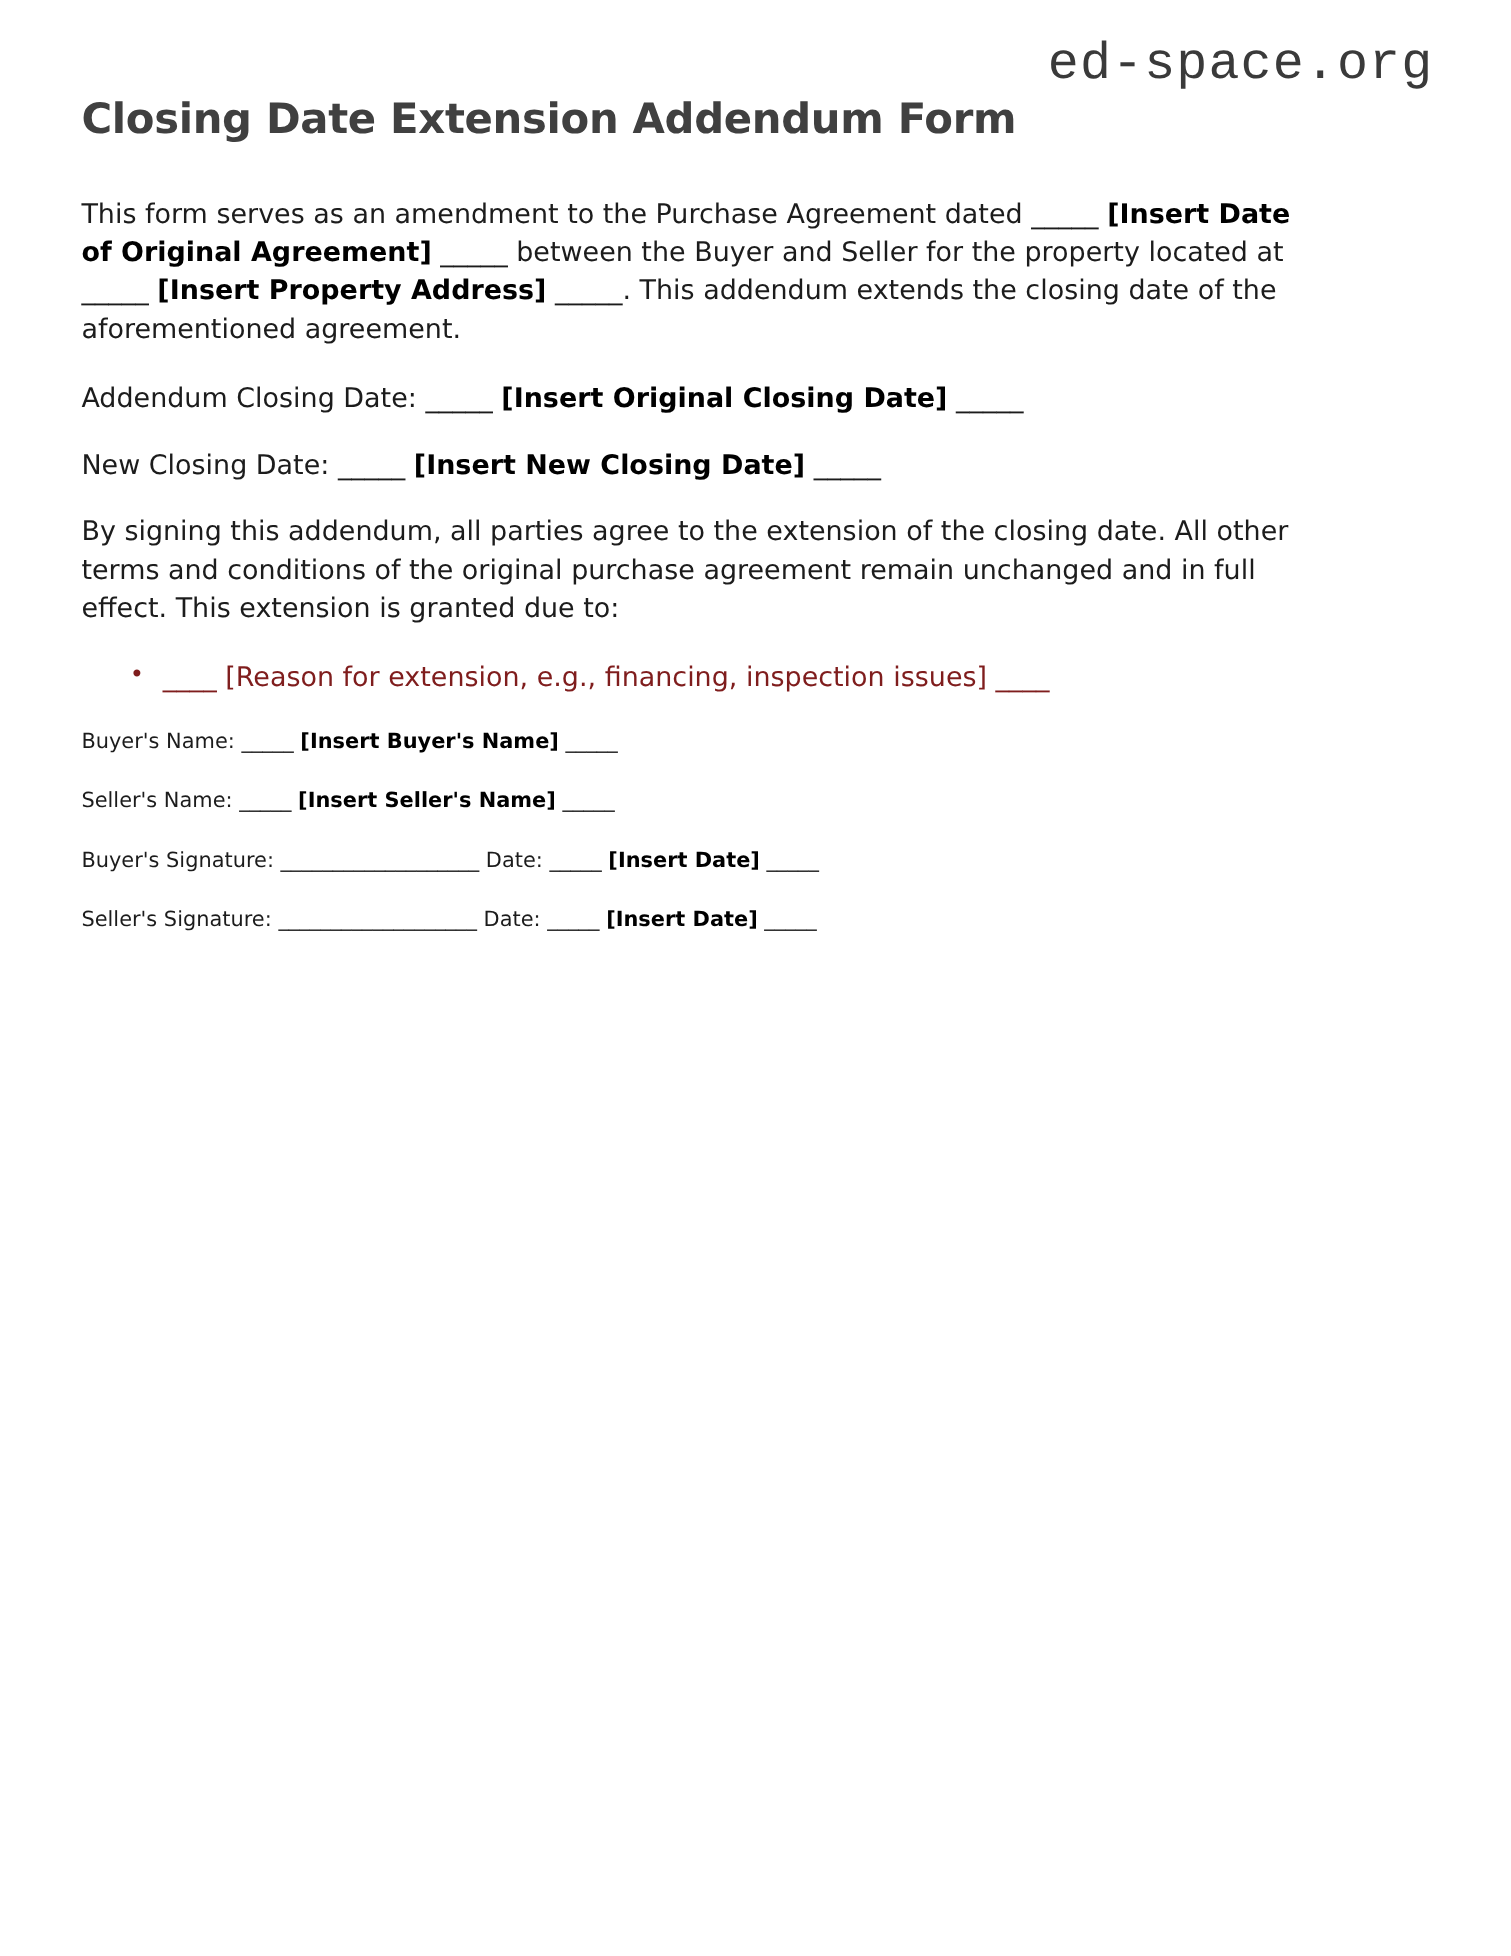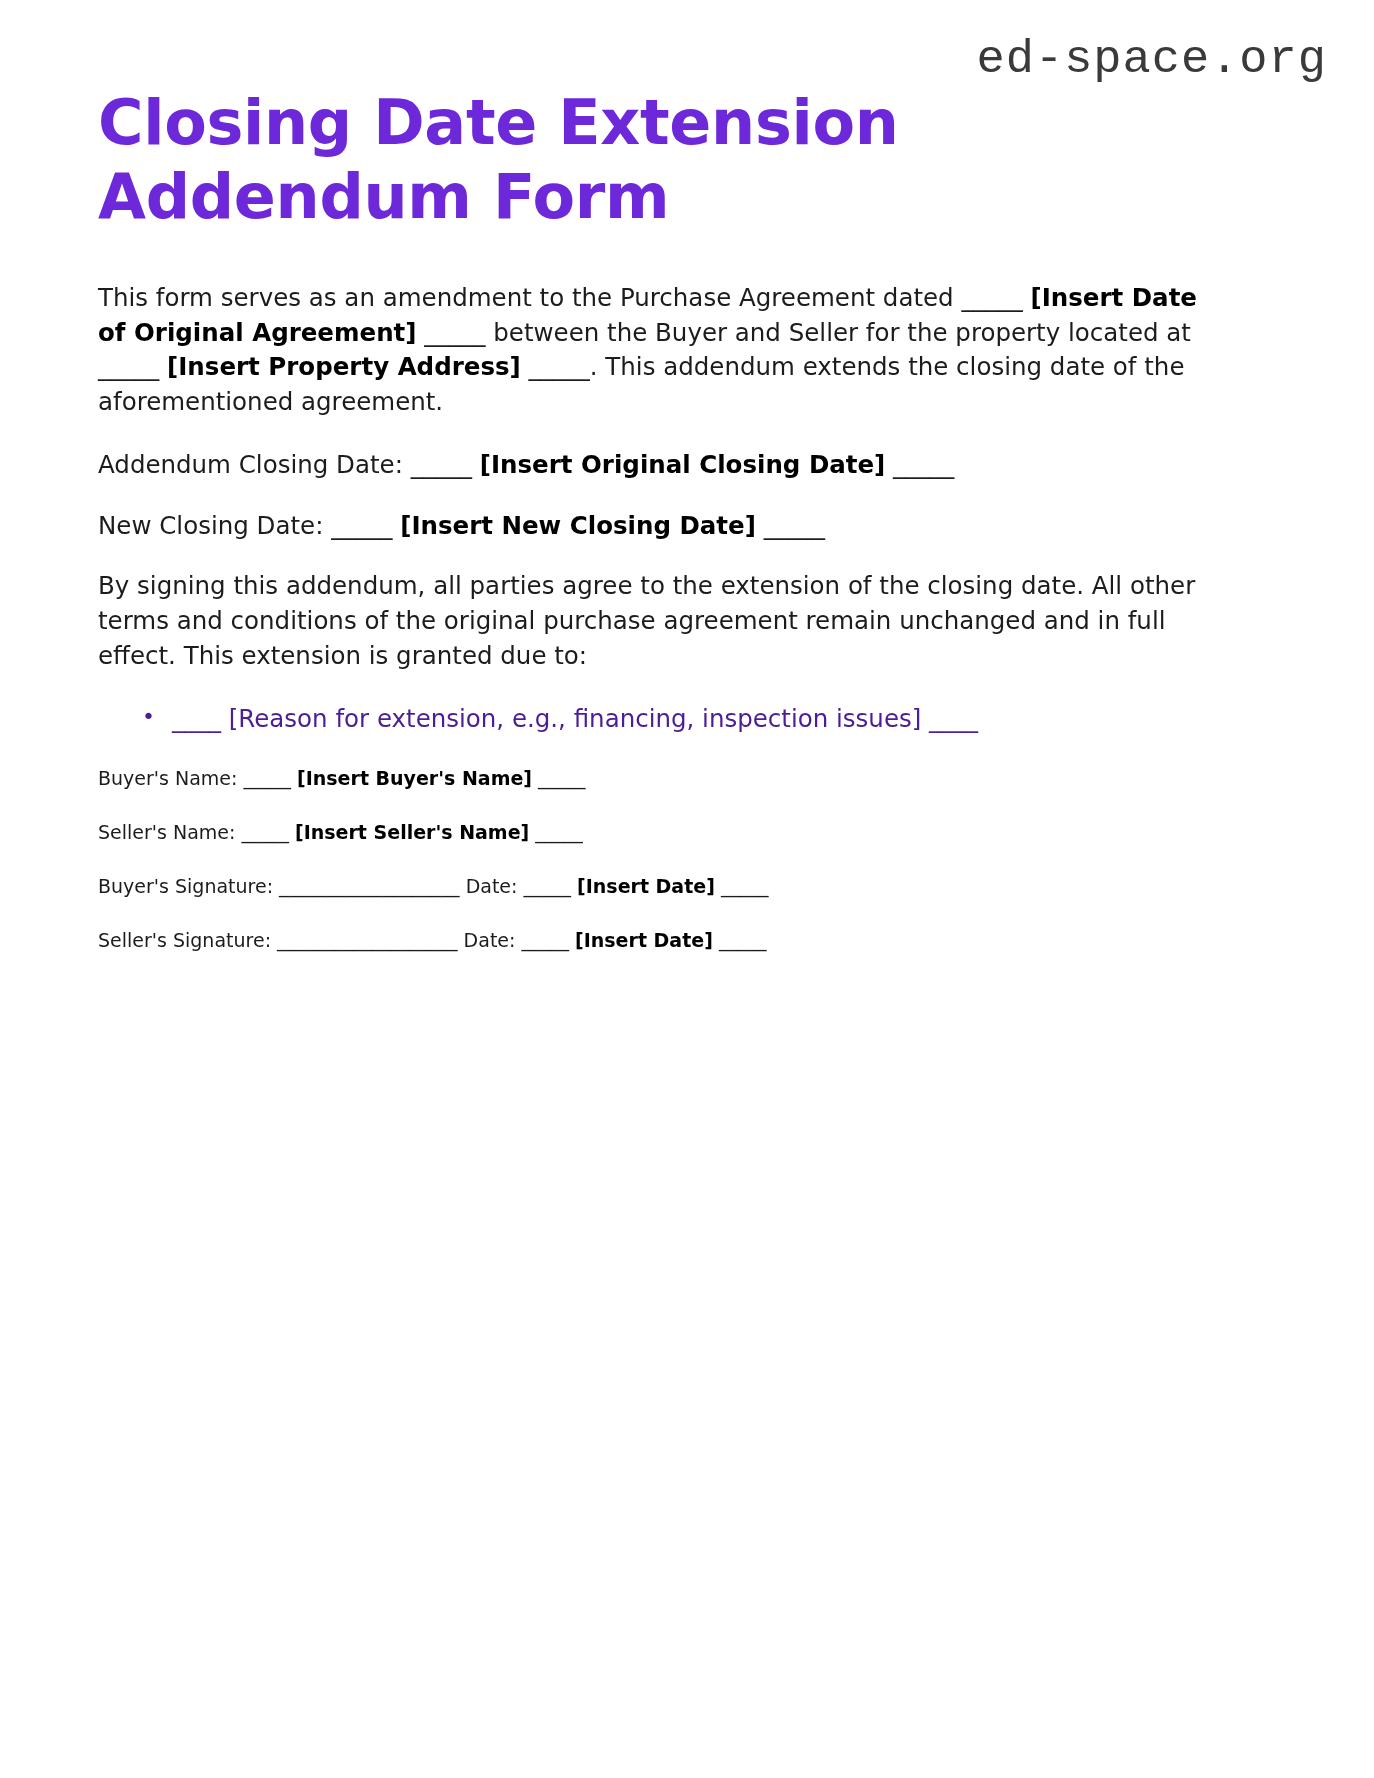--- a/index.html
+++ b/index.html
@@ -11,47 +11,46 @@
     font-family: "Liberation Sans", sans-serif;
     color: #1a1a1a;
   }
   .page {
     position: relative;
     width: 1327px;
     height: 1778px;
     background: #ffffff;
     box-sizing: border-box;
     overflow: hidden;
-    margin-left: 24px;
   }
   .watermark {
     position: absolute;
     top: 33px;
     right: 24px;
     font-family: "Liberation Mono", "DejaVu Sans Mono", monospace;
     font-size: 47px;
     letter-spacing: 1px;
     color: #3a3a3a;
     font-weight: 400;
     white-space: nowrap;
   }
   .content {
     position: absolute;
     left: 74px;
     top: 86px;
     width: 1230px;
   }
   h1.doc-title {
     font-family: "DejaVu Sans", sans-serif;
-    font-size: 62px;
+    font-size: 38px;
     line-height: 1.20;
     font-weight: bold;
     margin: 0 0 46px 0;
     letter-spacing: -0.3px;
-    color: #6d28d9;
+    color: #404040;
     max-width: 1000px;
   }
   p.body-text {
     font-family: "DejaVu Sans", sans-serif;
     font-size: 24.5px;
     line-height: 1.42;
     margin: 0 0 28px 0;
     color: #1c1c1c;
     max-width: 1105px;
   }
@@ -68,21 +67,21 @@
   }
   ul.reason-list {
     margin: 0 0 28px 0;
     padding-left: 74px;
     list-style: none;
   }
   ul.reason-list li {
     font-family: "DejaVu Sans", sans-serif;
     font-size: 24.5px;
     line-height: 1.42;
-    color: #4c1d95;
+    color: #7f1d1d;
     position: relative;
   }
   ul.reason-list li::before {
     content: "\2022";
     position: absolute;
     left: -30px;
     top: -1px;
     font-size: 22px;
   }
   .sig-line {

